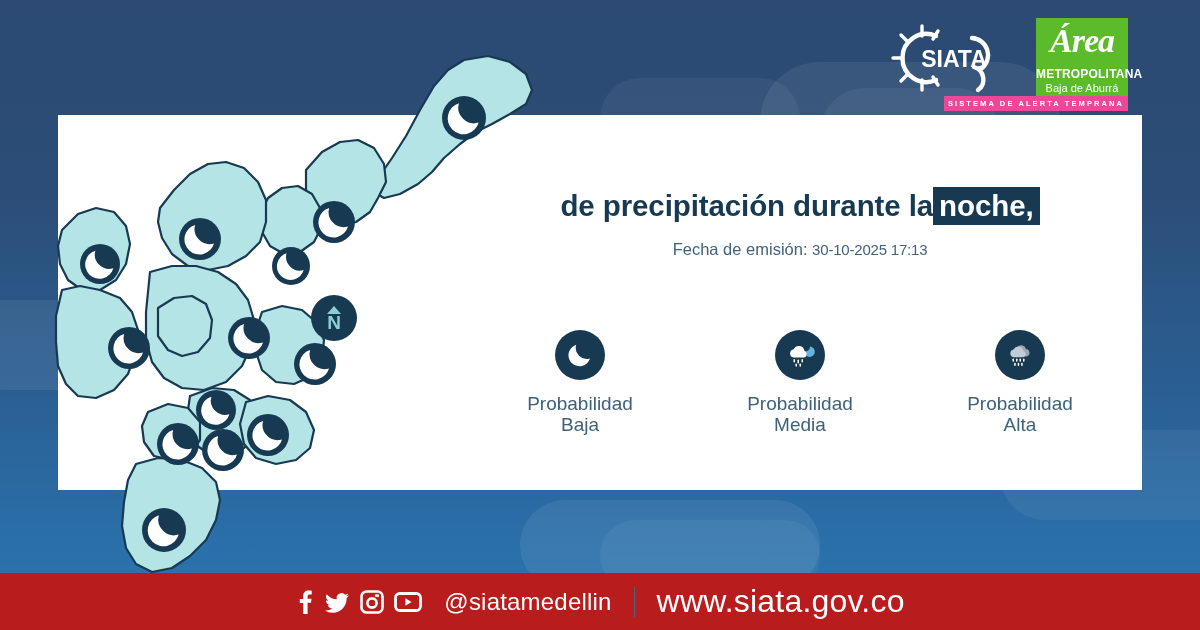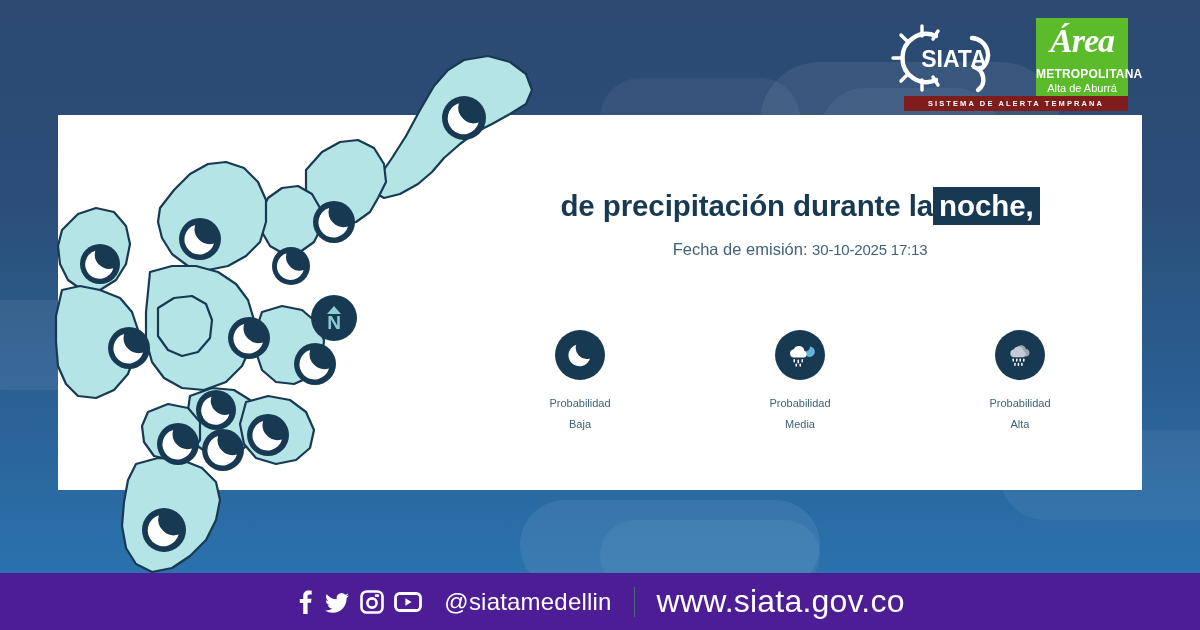--- a/index.html
+++ b/index.html
@@ -13,21 +13,21 @@
   .cloud.c2{background:rgba(255,255,255,.07);}
 
   
   .logo-area{position:absolute;top:18px;right:72px;display:flex;align-items:flex-start;gap:16px;z-index:6;}
   .siata-logo{width:132px;height:80px;position:relative;}
   .area-logo{width:92px;height:82px;background:#5cbb2a;position:relative;}
   .area-script{position:absolute;left:0;right:0;top:4px;text-align:center;color:#fff;
     font-family:"Liberation Serif",serif;font-style:italic;font-weight:bold;font-size:34px;letter-spacing:-1px;}
   .area-sub1{position:absolute;left:0;right:0;bottom:19px;text-align:center;color:#fff;font-size:12px;font-weight:bold;letter-spacing:.2px;}
   .area-sub2{position:absolute;left:0;right:0;bottom:6px;text-align:center;color:#fff;font-size:11px;}
-  .tagline{position:absolute;top:96px;right:72px;width:224px;height:15px;background:#7f1d1d;
+  .tagline{position:absolute;top:96px;right:72px;width:184px;height:15px;background:#ec4899;
     display:flex;align-items:center;justify-content:center;z-index:6;}
   .tagline span{color:#ffffff;font-size:7.5px;font-weight:bold;letter-spacing:2.1px;white-space:nowrap;}
 
   
   .card{position:absolute;left:58px;top:115px;width:1084px;height:375px;background:#ffffff;z-index:2;}
 
   
   .map-wrap{position:absolute;left:40px;top:40px;width:520px;height:560px;z-index:4;}
   .map-wrap svg{width:100%;height:100%;display:block;overflow:visible;}
   .muni{fill:#b4e4e6;stroke:#173a52;stroke-width:2.2;stroke-linejoin:round;}
@@ -44,24 +44,24 @@
   .text-block{position:absolute;left:470px;top:150px;width:660px;z-index:5;text-align:center;}
   h1.title{margin:0;color:#173a52;font-size:29.5px;line-height:37px;font-weight:bold;letter-spacing:-.1px;}
   .hl{background:#173a52;color:#ffffff;padding:2px 6px 3px 6px;}
   .fecha{margin-top:16px;color:#41627c;font-size:16.5px;}
   .fecha .val{font-size:15px;letter-spacing:-.2px;}
 
   
   .legend{position:absolute;left:470px;top:330px;width:660px;display:flex;justify-content:space-around;z-index:5;}
   .leg-item{width:180px;display:flex;flex-direction:column;align-items:center;}
   .leg-icon{width:50px;height:50px;border-radius:50%;background:#173a52;display:flex;align-items:center;justify-content:center;}
-  .leg-label{margin-top:13px;color:#3d6179;font-size:11px;line-height:21px;text-align:center;}
-
-  
-  .footer{position:absolute;left:0;bottom:0;width:1200px;height:57px;background:#4c1d95;z-index:7;
+  .leg-label{margin-top:13px;color:#3d6179;font-size:19px;line-height:21px;text-align:center;}
+
+  
+  .footer{position:absolute;left:0;bottom:0;width:1200px;height:57px;background:#b91c1c;z-index:7;
     display:flex;align-items:center;justify-content:center;gap:22px;}
   .social{display:flex;align-items:center;gap:9px;}
   .social svg{display:block;}
   .handle{color:#ffffff;font-size:24px;letter-spacing:.2px;}
   .divider{width:1px;height:30px;background:#4a6573;}
   .site{color:#ffffff;font-size:32px;letter-spacing:.2px;}
 </style>
 </head>
 <body>
 
@@ -89,21 +89,21 @@
       </g>
       <path d="M48 18 A24 24 0 1 0 48 62" stroke="#ffffff" stroke-width="4.4" fill="none" stroke-linecap="round"></path>
       <path d="M84 20 a17 17 0 0 1 10 30 l-2 0" stroke="#ffffff" stroke-width="4.4" fill="none" stroke-linecap="round"></path>
       <path d="M86 49 a13 13 0 0 1 4 23" stroke="#ffffff" stroke-width="4.4" fill="none" stroke-linecap="round"></path>
       <text x="66" y="49" fill="#ffffff" font-family="Liberation Sans, sans-serif" font-size="23" font-weight="bold" text-anchor="middle">SIATA</text>
     </svg>
   </div>
   <div class="area-logo">
     <div class="area-script">Área</div>
     <div class="area-sub1">METROPOLITANA</div>
-    <div class="area-sub2">Alta de Aburrá</div>
+    <div class="area-sub2">Baja de Aburrá</div>
   </div>
 </div>
 <div class="tagline">
   <span>SISTEMA DE ALERTA TEMPRANA</span>
 </div>
 
 <div class="card"></div>
 
 <div class="map-wrap">
   <svg viewBox="0 0 520 560">

